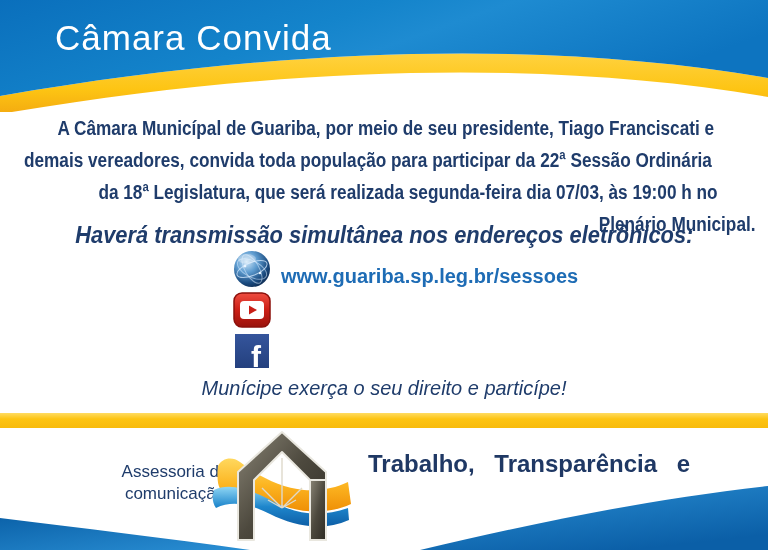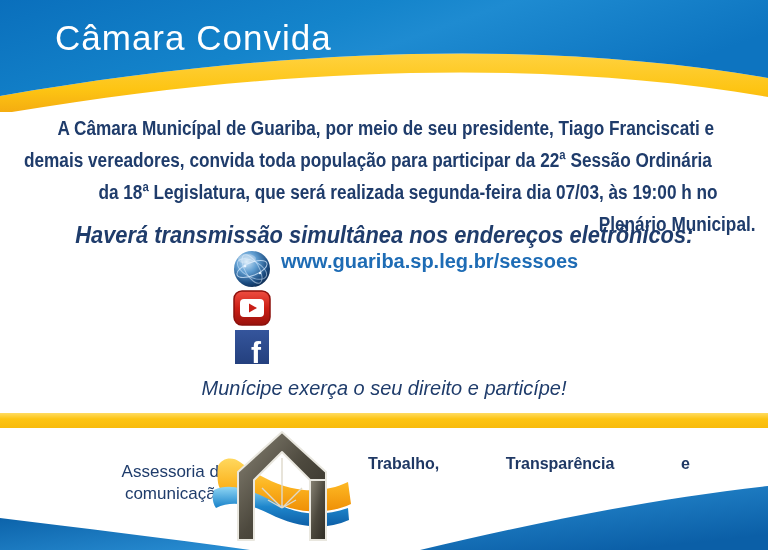--- a/index.html
+++ b/index.html
@@ -23,21 +23,21 @@
   }
   .invite-line{white-space:nowrap;transform:scaleX(0.86);transform-origin:50% 50%;}
   
   .broadcast{
     position:absolute;top:222px;left:0;width:768px;text-align:center;
     color:#1f3c6b;font-weight:bold;font-style:italic;font-size:23px;
   }
   .broadcast-inner{display:inline-block;white-space:nowrap;transform:scaleX(0.95);transform-origin:50% 50%;}
   
   .channels{position:absolute;top:250px;left:232px;display:flex;flex-direction:column;}
-  .channel-row{display:flex;align-items:flex-start;height:38px;margin-bottom:2px;cursor:pointer;}
+  .channel-row{display:flex;align-items:flex-end;height:38px;margin-bottom:2px;cursor:pointer;}
   .channel-icon{width:40px;display:flex;justify-content:center;align-items:center;}
   .channel-label{
     margin-left:9px;color:#1e6cb5;font-weight:bold;font-size:20px;white-space:nowrap;
   }
   
   .cta{
     position:absolute;top:376px;left:0;width:768px;text-align:center;
     color:#1f3c6b;font-weight:normal;font-style:italic;font-size:21px;
   }
   .cta-inner{display:inline-block;white-space:nowrap;transform:scaleX(0.95);transform-origin:50% 50%;}
@@ -47,21 +47,21 @@
     background:linear-gradient(#ffdc62 0%,#fdc413 40%,#f8bb0c 100%);
   }
   
   .credit{
     position:absolute;top:461px;left:112px;width:126px;text-align:center;
     color:#1f3c6b;font-size:17px;line-height:22px;font-weight:400;
   }
   .logo{position:absolute;top:428px;left:208px;width:148px;height:122px;}
   .slogan{
     position:absolute;top:448px;left:368px;width:322px;
-    color:#1f3864;font-weight:bold;font-size:16px;line-height:31px;
+    color:#1f3864;font-weight:bold;font-size:24px;line-height:31px;
     text-align:justify;text-align-last:justify;
   }
   
   .bottom-wave{position:absolute;bottom:0;left:0;width:768px;height:72px;}
 </style>
 </head>
 <body>
 
 <div class="canvas">
 

